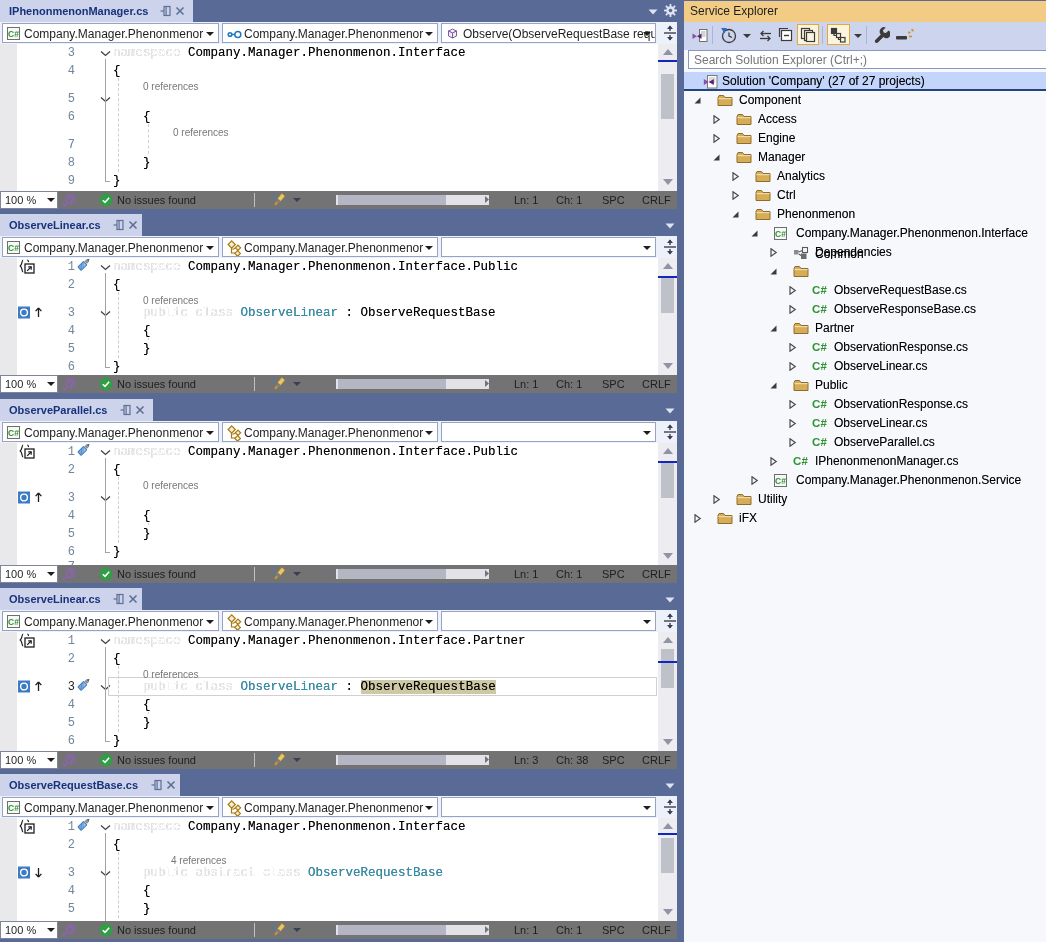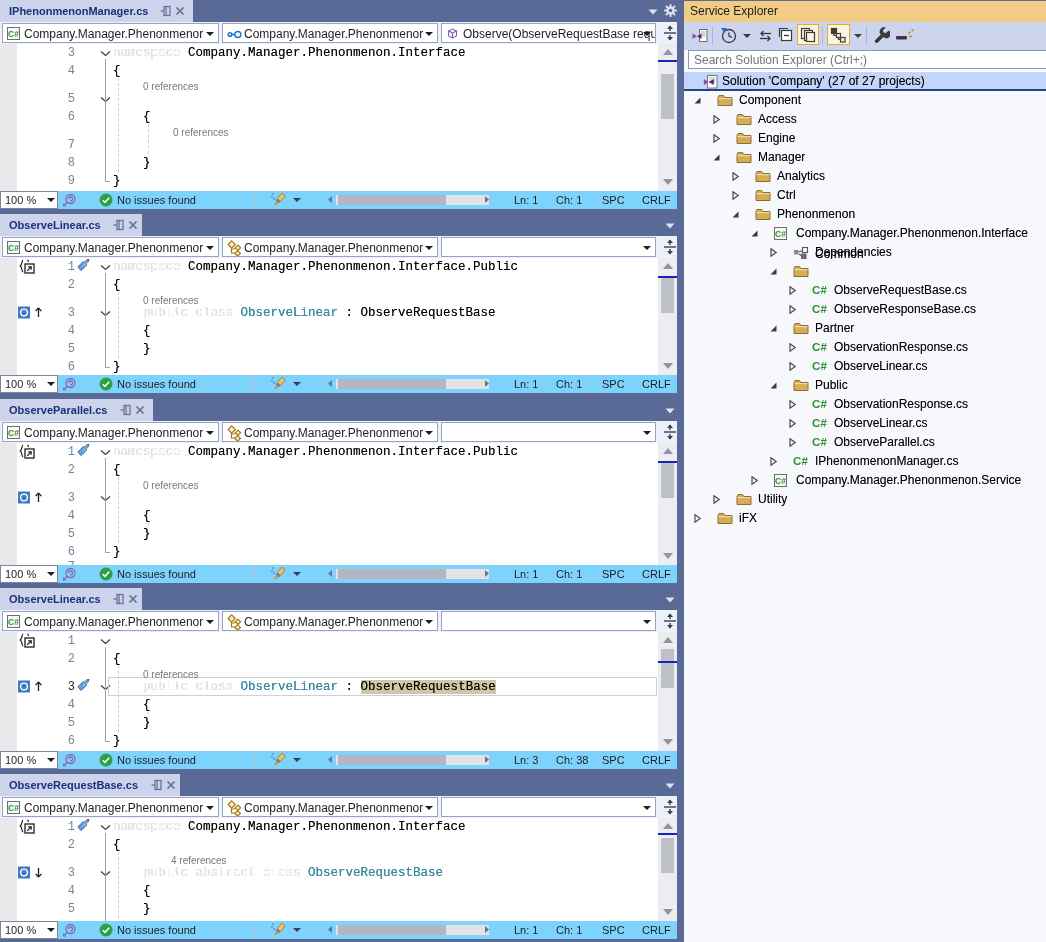--- a/index.html
+++ b/index.html
@@ -9,21 +9,21 @@
 .nav{left:0;width:677px;height:22px;background:#EDF1FA;}
 .dd{top:1px;height:20px;background:#FFFFFF;border:1px solid #98A2C2;font-size:12px;color:#1E1E1E;line-height:18px;white-space:nowrap;overflow:hidden;}
 .ddtxt{position:absolute;left:21px;top:1px;}
 .ddarr{position:absolute;top:8px;width:0;height:0;border-left:4px solid transparent;border-right:4px solid transparent;border-top:4px solid #1E1E1E;}
 .code{left:0;width:677px;background:#FFFFFF;overflow:hidden;}
 .gmargin{left:0;top:0;width:17px;height:100%;background:#E9E9EB;}
 .cl{position:absolute;font-family:"Liberation Mono",monospace;font-size:12.5px;line-height:18px;white-space:pre;color:#000;text-shadow:0 0 0.55px rgba(0,0,0,0.55);}
 .ln{position:absolute;font-family:"Liberation Mono",monospace;font-size:12px;line-height:18px;color:#71859C;width:22px;text-align:right;}
 .refs{position:absolute;font-size:10px;line-height:10px;color:#787878;}
 .k{color:#ffffff;}.t{color:#2B91AF;}.m{color:#74531F;}.p{color:#1F377F;}
-.status{left:0;width:677px;height:18px;background:#7dd3fc;font-size:11px;color:#1E1E1E;}
+.status{left:0;width:677px;height:18px;background:#737373;font-size:11px;color:#1E1E1E;}
 .st{position:absolute;top:3px;}
 .guide{position:absolute;width:0;border-left:1px dashed #CFCFCF;}
 .oline{position:absolute;width:0;border-left:1px solid #A3A3A3;}
 .thumbv{position:absolute;left:661px;width:13px;background:#BFC1C9;}
 .arrv{position:absolute;left:663px;width:0;height:0;border-left:5px solid transparent;border-right:5px solid transparent;}
 .mkr{position:absolute;left:658px;width:19px;height:2px;background:#1226BE;}
 .rtxt{position:absolute;top:3px;font-size:12px;line-height:14px;white-space:nowrap;text-shadow:0 0 0.5px rgba(30,30,30,0.45);}
 </style></head><body>
 <div class="abs" style="left:0;top:0;width:677px;height:942px;background:#5A6A96;"></div>
 <div class="abs tabstrip" style="top:0px;"></div>
@@ -525,20 +525,21 @@
         <path d="M1 1.5 L5.5 5.5 L10 1.5" stroke="#424242" stroke-width="1.3" fill="none"></path>
       </svg>
       <svg class="abs" style="left:100px;top:684px;" width="11" height="7" viewBox="0 0 11 7">
         <path d="M1 1.5 L5.5 5.5 L10 1.5" stroke="#424242" stroke-width="1.3" fill="none"></path>
       </svg>
       <div class="oline" style="left:105px;top:647px;height:94px;"></div>
       <div class="abs" style="left:105px;top:741px;width:5px;height:1px;background:#A3A3A3;"></div>
       <div class="guide" style="left:118px;top:666px;height:66px;"></div>
       <div class="guide" style="left:148px;top:712px;height:2px;"></div>
       <div class="abs" style="left:108px;top:677px;width:549px;height:19px;border:1px solid #D0D0D3;"></div>
+      <div class="cl" style="left:113px;top:632px;"><span class="k">namespace</span> Company.Manager.Phenonmenon.Interface.Partner</div>
       <div class="cl" style="left:113px;top:650px;">{</div>
       <div class="refs" style="left:143px;top:670px;">0 references</div>
       <div class="cl" style="left:143px;top:678px;"><span class="k">public</span> <span class="k">class</span> <span class="t">ObserveLinear</span> : <span style="background:#CEC9A4;">ObserveRequestBase</span></div>
       <div class="cl" style="left:143px;top:696px;">{</div>
       <div class="cl" style="left:143px;top:714px;">}</div>
       <div class="cl" style="left:113px;top:732px;">}</div>
     </div>
   </div>
 <div class="abs" style="left:658px;top:632px;width:19px;height:119px;background:#EDEDF1;"></div>
 <div class="arrv" style="top:637px;border-bottom:6px solid #8F93A5;"></div>

